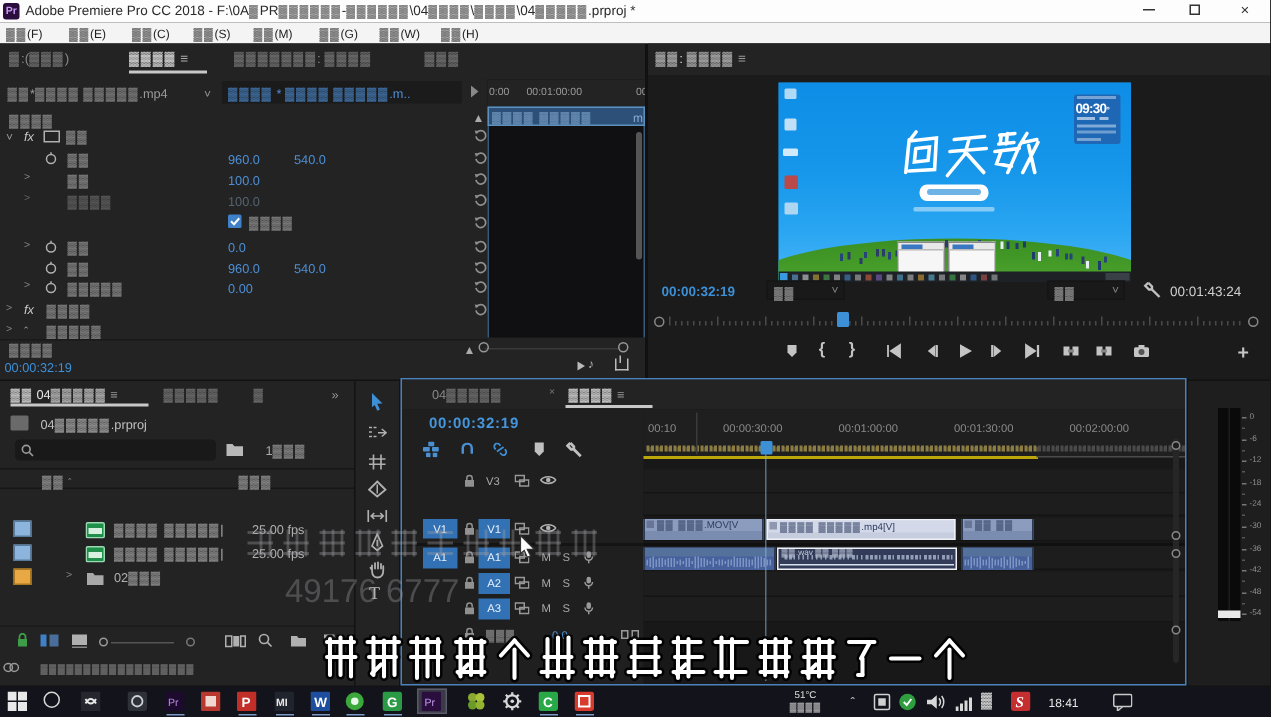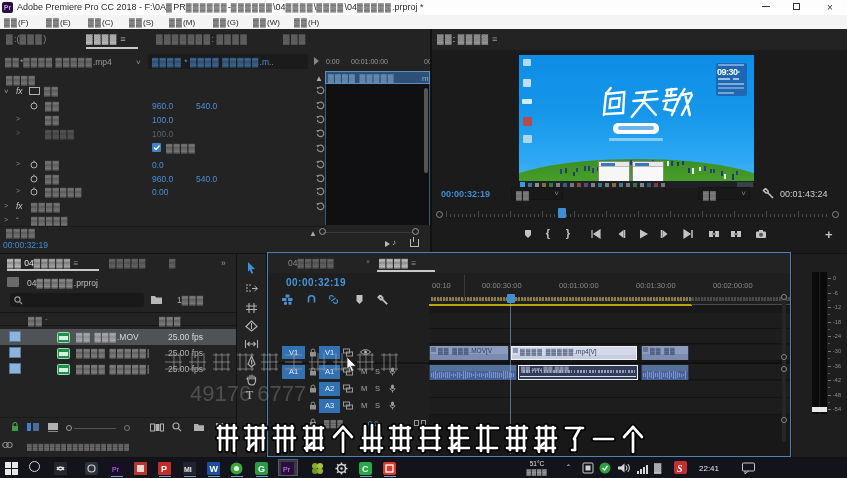--- a/index.html
+++ b/index.html
@@ -468,47 +468,46 @@
  </div>
  <svg style="position:absolute;left:150px;top:40px" width="13" height="11" viewBox="0 0 13 11">
         <path d="M1 2 h4 l1.2 1.5 H12 V10 H1 z" fill="#b8b8b8"></path>
       </svg>
  <div class="a" style="left:177px;top:41px;font-size:8.5px;color:#aaa">1<span class="zh">▓▓▓</span></div>
  <div class="a" style="left:0;top:58px;width:236px;height:14px;border-top:1px solid #161616;border-bottom:1px solid #161616">
   <div class="a" style="left:28px;top:3px;font-size:8.5px;color:#b0b0b0"><span class="zh">▓▓</span> <span style="color:#888;font-size:7px">ˆ</span></div>
   <div class="a" style="left:159px;top:3px;font-size:8.5px;color:#b0b0b0"><span class="zh">▓▓▓</span></div>
  </div>
  <div class="a" id="prows" style="left:0;top:74px;width:236px;height:82px;font-size:8.5px">
-        <div class="a" style="left:0;top:1px;width:236px;height:16px;background:#4f5257;">
-          <div class="a" style="left:9px;top:2px;width:12px;height:11px;background:#8cb4dc;border:1px solid #5a7a9a"></div>
-          <svg style="position:absolute;left:57px;top:3px" width="13" height="11" viewBox="0 0 13 11">
-            <rect x="0.5" y="0.5" width="12" height="10" rx="1" fill="#1f8f4a" stroke="#9adbb4" stroke-width="1"></rect>
-            <rect x="2" y="4" width="9" height="4" fill="#d8f0e0"></rect>
-          </svg>
-          <div class="a" style="left:76px;top:3px;color:#d8d8d8"><span class="zh">▓▓ ▓▓▓</span>.MOV</div>
-          <div class="a" style="left:168px;top:3px;color:#d8d8d8">25.00 fps</div>
-        </div>
         <div class="a" style="left:0;top:17px;width:236px;height:16px;">
           <div class="a" style="left:9px;top:2px;width:12px;height:11px;background:#8cb4dc;border:1px solid #5a7a9a"></div>
           <svg style="position:absolute;left:57px;top:3px" width="13" height="11" viewBox="0 0 13 11">
             <rect x="0.5" y="0.5" width="12" height="10" rx="1" fill="#1f8f4a" stroke="#9adbb4" stroke-width="1"></rect>
             <rect x="2" y="4" width="9" height="4" fill="#d8f0e0"></rect>
           </svg>
           <div class="a" style="left:76px;top:3px;color:#b0b0b0"><span class="zh">▓▓▓▓ ▓▓▓▓▓</span>|</div>
           <div class="a" style="left:168px;top:3px;color:#b0b0b0">25.00 fps</div>
         </div>
         <div class="a" style="left:0;top:33px;width:236px;height:16px;">
           <div class="a" style="left:9px;top:2px;width:12px;height:11px;background:#8cb4dc;border:1px solid #5a7a9a"></div>
           <svg style="position:absolute;left:57px;top:3px" width="13" height="11" viewBox="0 0 13 11">
             <rect x="0.5" y="0.5" width="12" height="10" rx="1" fill="#1f8f4a" stroke="#9adbb4" stroke-width="1"></rect>
             <rect x="2" y="4" width="9" height="4" fill="#d8f0e0"></rect>
           </svg>
           <div class="a" style="left:76px;top:3px;color:#b0b0b0"><span class="zh">▓▓▓▓ ▓▓▓▓▓</span>|</div>
           <div class="a" style="left:168px;top:3px;color:#b0b0b0">25.00 fps</div>
         </div>
+        <div class="a" style="left:0;top:49px;width:236px;height:16px;">
+          <div class="a" style="left:9px;top:2px;width:12px;height:11px;background:#e8a844;border:1px solid #a87820"></div>
+          <div class="a" style="left:44px;top:3px;color:#888;font-size:7px">&gt;</div>
+          <svg style="position:absolute;left:57px;top:3px" width="13" height="11" viewBox="0 0 13 11">
+            <path d="M1 2 h4 l1.2 1.5 H12 V10 H1 z" fill="#a8a8a8"></path>
+          </svg>
+          <div class="a" style="left:76px;top:3px;color:#b0b0b0">02<span class="zh">▓</span><span class="zh">▓▓</span></div>
+        </div>
       </div>
 
  <div class="a" style="left:0;top:163px;width:236px;height:18px;background:#232323;border-top:1px solid #1a1a1a">
   <svg style="position:absolute;left:10px;top:4px" width="10" height="10" viewBox="0 0 10 10">
           <rect x="2" y="4" width="6" height="5" fill="#3f9d4a"></rect>
           <path d="M3 4 V2.5 a2 2 0 0 1 4 0 V4" fill="none" stroke="#3f9d4a" stroke-width="1.2"></path>
         </svg>
   <div class="a" style="left:27px;top:5px;width:4px;height:8px;background:#3f80c8"></div>
         <div class="a" style="left:33px;top:5px;width:6px;height:8px;background:#5a8fd0;opacity:.7"></div>
   <div class="a" style="left:48px;top:5px;width:10px;height:7px;background:#b0b0b0"></div>
@@ -599,20 +598,35 @@
           <path d="M4 8 L10 4" stroke="#3f8fd6" stroke-width="1.6"></path>
         </svg>
   <svg style="position:absolute;left:87px;top:21px" width="9" height="11" viewBox="0 0 9 11">
           <path d="M1.5 1 h6 v6 l-3 3 l-3 -3 z" fill="#c0c0c0"></path>
         </svg>
   <svg style="position:absolute;left:109px;top:21px" width="12" height="12" viewBox="0 0 13 13">
           <path d="M3.5 1.5 L6 4 L6 6 L11 11 M3.5 1.5 L1.5 3.5 L4 6 L6 6" fill="none" stroke="#c0c0c0" stroke-width="2"></path>
         </svg>
 
   <div class="a" id="theads" style="left:0;top:40px;width:161px;height:123px;font-size:7.5px;color:#999">
+          <div class="a" style="left:0;top:0px;width:161px;height:15px">
+            <svg style="position:absolute;left:41px;top:3px" width="8" height="9" viewBox="0 0 8 9">
+              <rect x="1" y="4" width="6" height="4.5" fill="#909090"></rect>
+              <path d="M2.2 4 V2.8 a1.8 1.8 0 0 1 3.6 0 V4" fill="none" stroke="#909090"></path>
+            </svg>
+            <div class="a" style="left:56px;top:3px;color:#aaa">V3</div>
+            <svg style="position:absolute;left:75px;top:3px" width="10" height="9" viewBox="0 0 10 9">
+              <rect x="0.5" y="1" width="6" height="4" fill="none" stroke="#999"></rect>
+              <rect x="3.5" y="4" width="6" height="4" fill="none" stroke="#999"></rect>
+            </svg>
+            <svg style="position:absolute;left:92px;top:3px" width="11" height="8" viewBox="0 0 11 8">
+              <path d="M0.5 4 C2.5 1 8.5 1 10.5 4 C8.5 7 2.5 7 0.5 4 z" fill="none" stroke="#b0b0b0"></path>
+              <circle cx="5.5" cy="4" r="1.5" fill="#b0b0b0"></circle>
+            </svg>
+          </div>
           <div class="a" style="left:0;top:32px;width:161px;height:15px">
             <div class="a" style="left:14px;top:1px;width:23px;height:13px;background:#3272b4;color:#e8f0fa;text-align:center;line-height:13px">V1</div>
             <svg style="position:absolute;left:41px;top:3px" width="8" height="9" viewBox="0 0 8 9">
               <rect x="1" y="4" width="6" height="4.5" fill="#909090"></rect>
               <path d="M2.2 4 V2.8 a1.8 1.8 0 0 1 3.6 0 V4" fill="none" stroke="#909090"></path>
             </svg>
             <div class="a" style="left:51px;top:1px;width:21px;height:13px;background:#3272b4;color:#e8f0fa;text-align:center;line-height:13px">V1</div>
             <svg style="position:absolute;left:75px;top:3px" width="10" height="9" viewBox="0 0 10 9">
               <rect x="0.5" y="1" width="6" height="4" fill="none" stroke="#999"></rect>
               <rect x="3.5" y="4" width="6" height="4" fill="none" stroke="#999"></rect>
@@ -1450,18 +1464,18 @@
           <rect x="3" y="6" width="2" height="5"></rect>
           <rect x="6" y="4" width="2" height="7"></rect>
           <rect x="9" y="2" width="2" height="9"></rect>
         </g>
       </svg>
       <div class="a" style="left:654px;top:4px;font-size:10px;color:#e8e8e8;opacity:.9">▓</div>
       <svg style="position:absolute;left:674px;top:3px" width="13" height="13">
         <rect width="13" height="13" rx="2" fill="#c62f2f"></rect>
         <text x="3" y="10.5" font-size="10" fill="#fff" font-family="Liberation Serif" font-weight="bold" font-style="italic">S</text>
       </svg>
-      <div class="a" style="left:699px;top:6px;font-size:8px;color:#e8e8e8">22:41</div>
+      <div class="a" style="left:699px;top:6px;font-size:8px;color:#e8e8e8">18:41</div>
       <svg style="position:absolute;left:742px;top:4px" width="13" height="12">
         <rect x="0.5" y="1" width="12" height="8" rx="1" fill="none" stroke="#c8c8c8"></rect>
         <path d="M3 9 L3 12 L6.5 9" fill="none" stroke="#c8c8c8"></path>
       </svg>
     </div>
 </div>
 </body></html>

